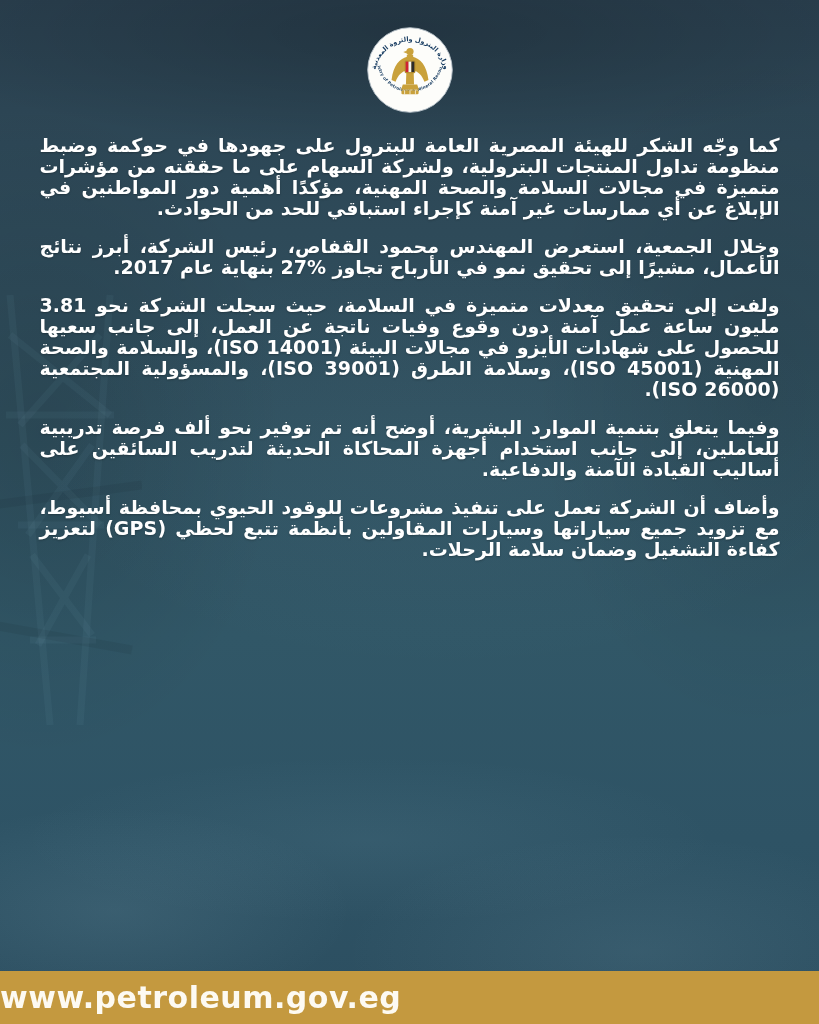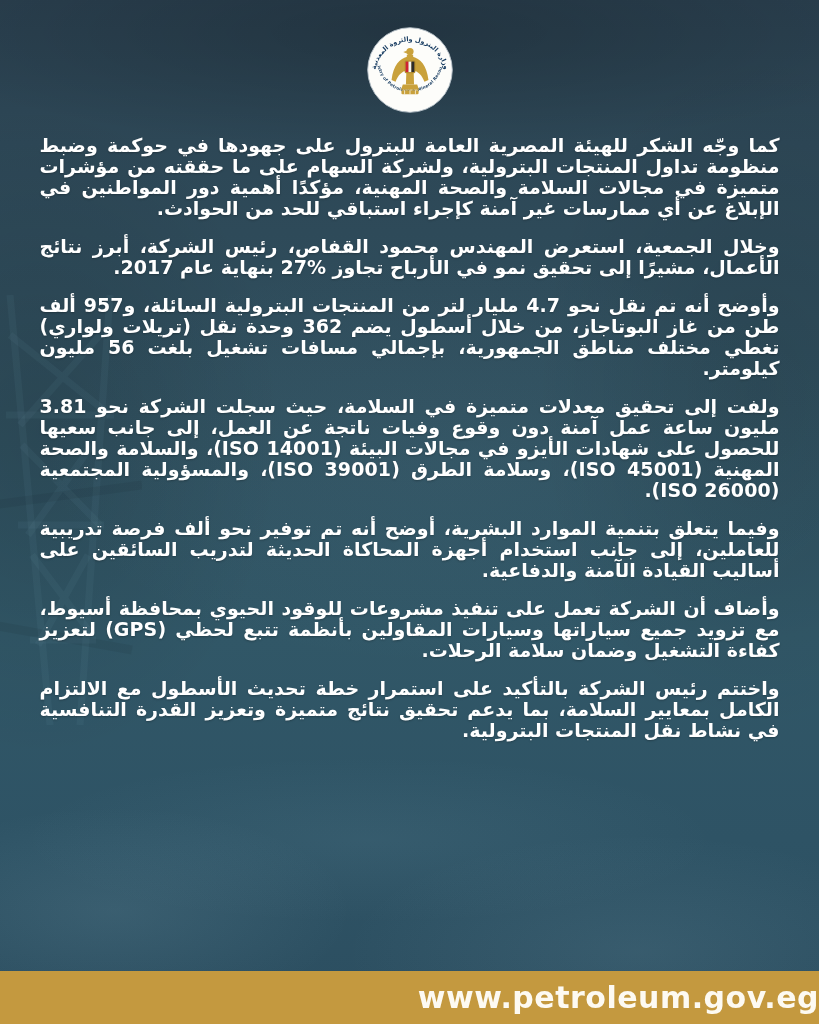--- a/index.html
+++ b/index.html
@@ -52,21 +52,21 @@
     line-height: 21px;
     font-weight: bold;
     text-align: justify;
     letter-spacing: 0.1px;
     text-shadow: 0 1px 2px rgba(0,0,0,0.25);
   }
   .footer {
     position: absolute; left: 0; bottom: 0;
     width: 100%; height: 53px;
     background: #c4993f;
-    display: flex; align-items: center; justify-content: flex-end;
+    display: flex; align-items: center; justify-content: flex-start;
   }
   .footer .url {
     color: #fdfaf2;
     font-size: 30px;
     font-weight: bold;
     letter-spacing: 0.5px;
   }
 </style>
 </head>
 <body>
@@ -117,24 +117,22 @@
         <line x1="44" y1="72.5" x2="44" y2="77" stroke="#fdfdfa" stroke-width="0.8"></line>
         <line x1="50" y1="72.5" x2="50" y2="77" stroke="#fdfdfa" stroke-width="0.8"></line>
         <line x1="56" y1="72.5" x2="56" y2="77" stroke="#fdfdfa" stroke-width="0.8"></line>
       </g>
     </svg>
   </header>
 
   <main class="content">
     <p>كما وجّه الشكر للهيئة المصرية العامة للبترول على جهودها في حوكمة وضبط منظومة تداول المنتجات البترولية، ولشركة السهام على ما حققته من مؤشرات متميزة في مجالات السلامة والصحة المهنية، مؤكدًا أهمية دور المواطنين في الإبلاغ عن أي ممارسات غير آمنة كإجراء استباقي للحد من الحوادث.</p>
     <p>وخلال الجمعية، استعرض المهندس محمود القفاص، رئيس الشركة، أبرز نتائج الأعمال، مشيرًا إلى تحقيق نمو في الأرباح تجاوز %27 بنهاية عام 2017.</p>
-    <p>وأوضح أنه تم نقل نحو 4.7 مليار لتر من المنتجات البترولية السائلة، و957 ألف طن من غاز البوتاجاز، من خلال أسطول يضم 362 وحدة نقل (تريلات ولواري) تغطي مختلف مناطق الجمهورية، بإجمالي مسافات تشغيل بلغت 56 مليون كيلومتر.</p>
     <p>ولفت إلى تحقيق معدلات متميزة في السلامة، حيث سجلت الشركة نحو 3.81 مليون ساعة عمل آمنة دون وقوع وفيات ناتجة عن العمل، إلى جانب سعيها للحصول على شهادات الأيزو في مجالات البيئة (ISO 14001)، والسلامة والصحة المهنية (ISO 45001)، وسلامة الطرق (ISO 39001)، والمسؤولية المجتمعية (ISO 26000).</p>
     <p>وفيما يتعلق بتنمية الموارد البشرية، أوضح أنه تم توفير نحو ألف فرصة تدريبية للعاملين، إلى جانب استخدام أجهزة المحاكاة الحديثة لتدريب السائقين على أساليب القيادة الآمنة والدفاعية.</p>
     <p>وأضاف أن الشركة تعمل على تنفيذ مشروعات للوقود الحيوي بمحافظة أسيوط، مع تزويد جميع سياراتها وسيارات المقاولين بأنظمة تتبع لحظي (GPS) لتعزيز كفاءة التشغيل وضمان سلامة الرحلات.</p>
-    <p>واختتم رئيس الشركة بالتأكيد على استمرار خطة تحديث الأسطول مع الالتزام الكامل بمعايير السلامة، بما يدعم تحقيق نتائج متميزة وتعزيز القدرة التنافسية في نشاط نقل المنتجات البترولية.</p>
   </main>
 
   <footer class="footer">
     <span class="url">www.petroleum.gov.eg</span>
   </footer>
 
 </div>
 
 </body></html>

